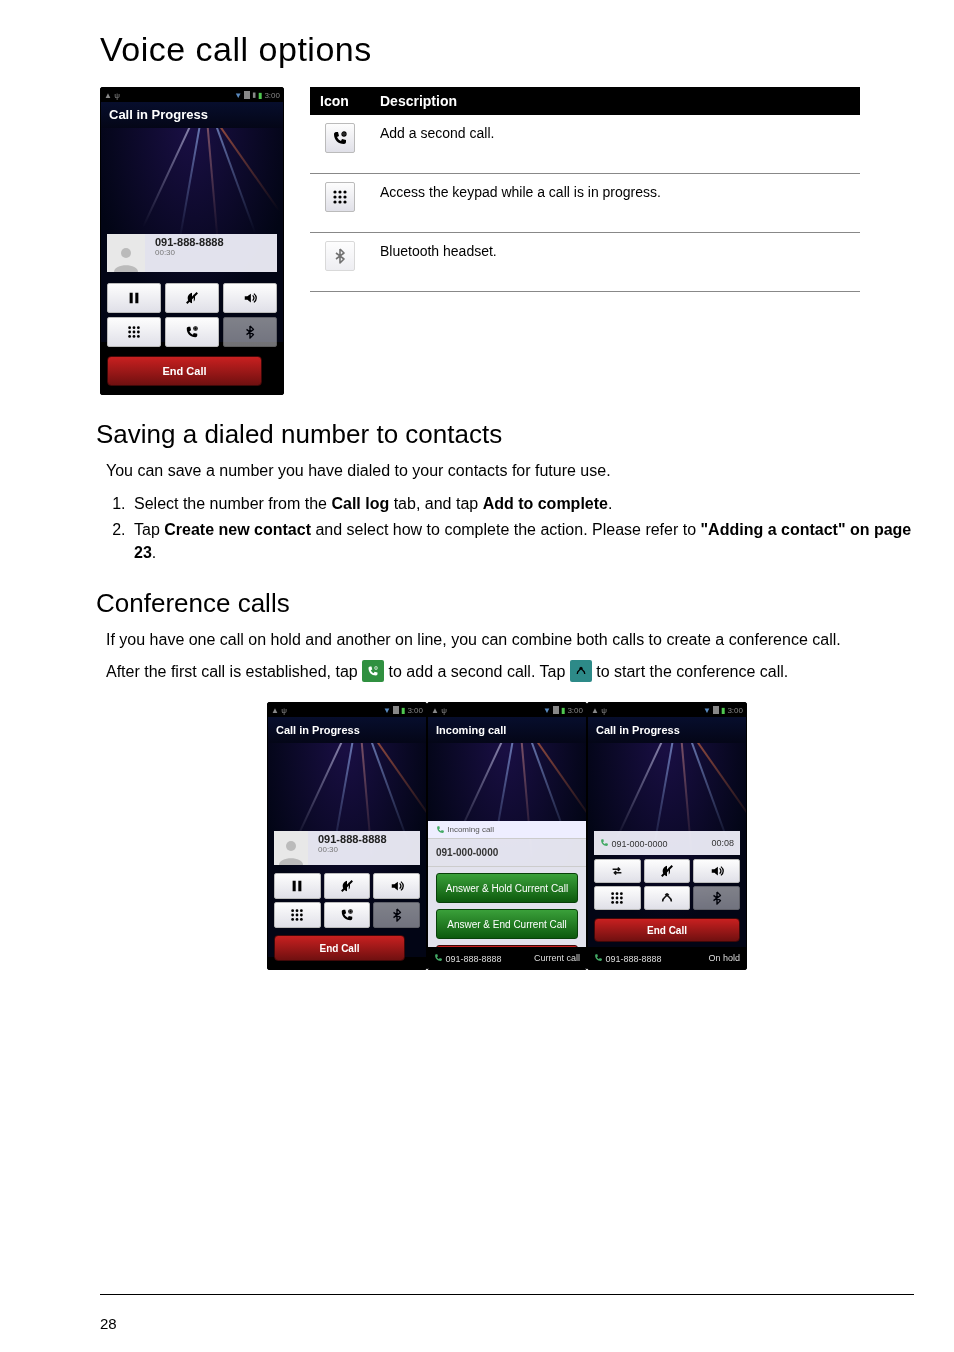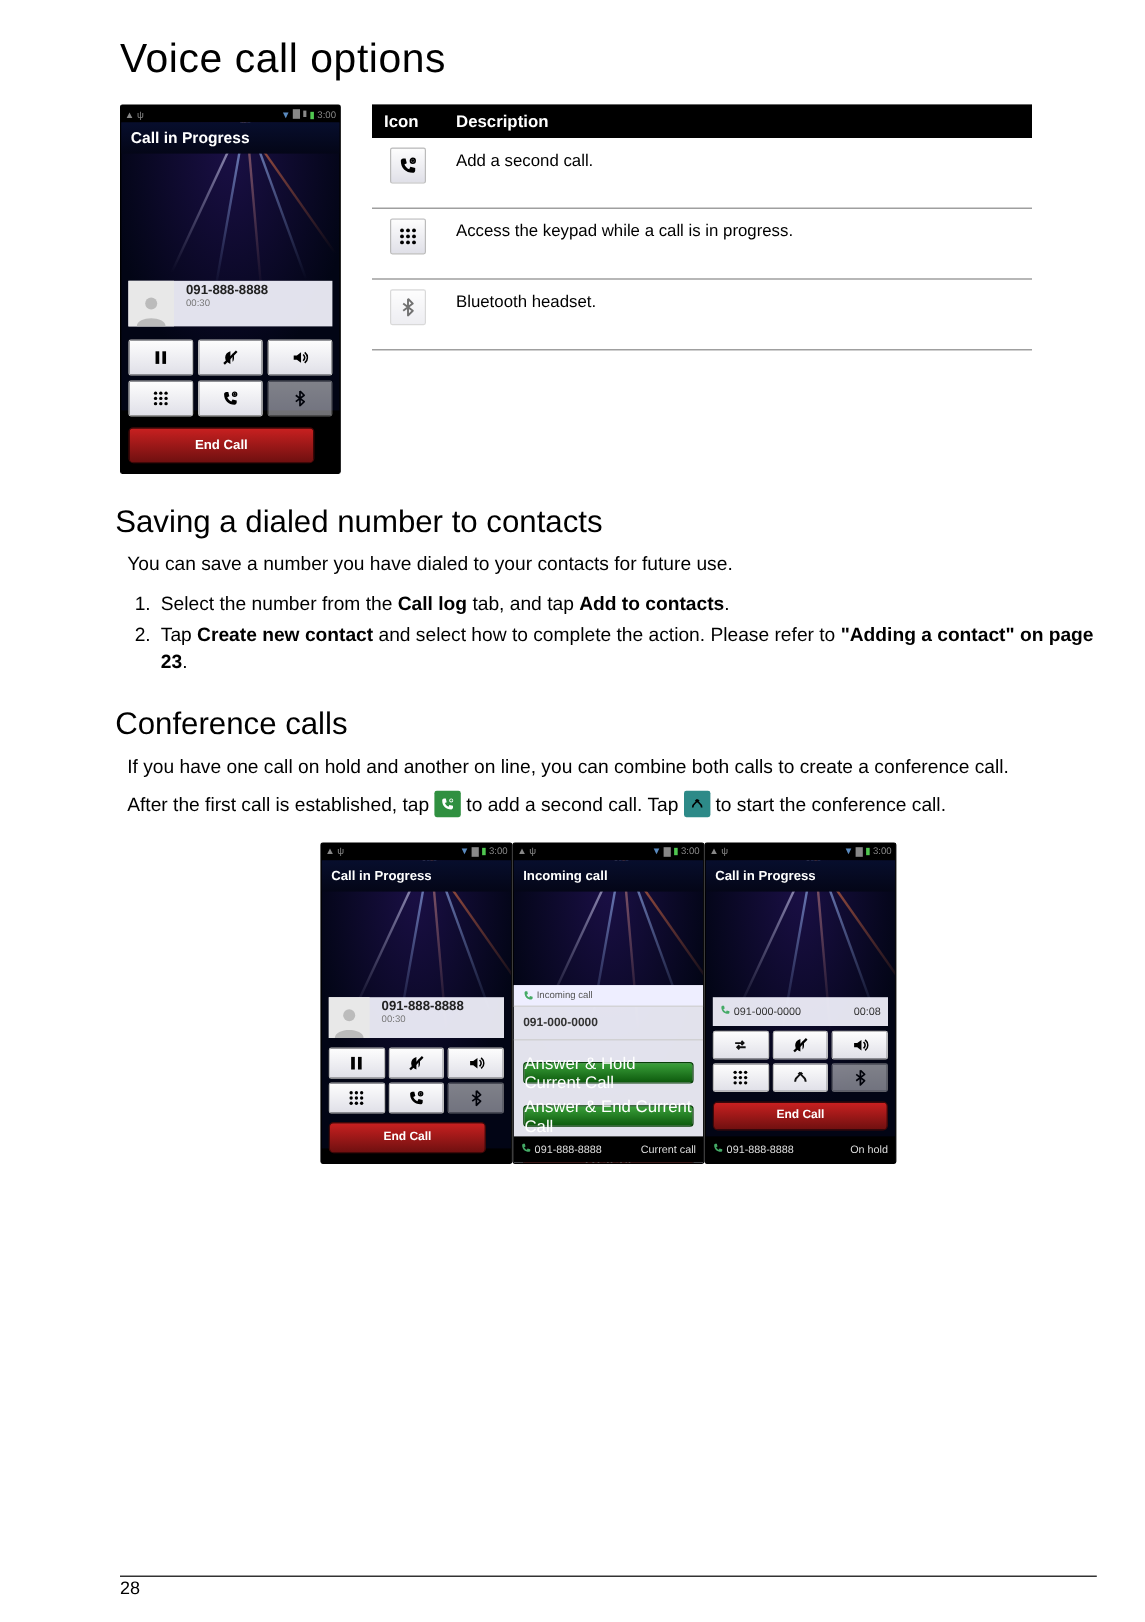--- a/index.html
+++ b/index.html
@@ -141,30 +141,30 @@
   }
   .inline-icon.teal { background:#2d8a88; }
   .inline-icon svg { width:12px; height:12px; fill:#fff;}
   .screenshots { display:flex; gap:0; justify-content:center; margin-top:18px;}
   .list-strip {
     position:absolute; left:0; right:0; top:156px; z-index:3;
     background:rgba(245,245,255,0.92);
   }
   .list-row { height:28px; display:flex; align-items:center; padding:0 8px; color:#333; font-size:10px; border-bottom:1px solid #ccc;}
   .btn-long {
-    height:18px; margin:18px 8px; border-radius:3px; font-size:14px; color:#fff;
+    height:30px; margin:6px 8px; border-radius:3px; font-size:10px; color:#fff;
     display:flex; align-items:center; justify-content:center;
   }
   .btn-long.green { background:linear-gradient(to bottom,#3aa03a,#0d5a0d); border:1px solid #084008;}
   .btn-long.red { background:linear-gradient(to bottom,#c82020,#701010); border:1px solid #400808;}
   .calls-stack { position:absolute; left:6px; right:6px; top:150px; z-index:3;}
   .stack-row { height:24px; background:rgba(245,245,255,0.92); color:#333; display:flex; align-items:center; padding:0 6px; font-size:9px; justify-content:space-between; margin-bottom:4px;}
   .footer {
     position:absolute; bottom:20px; left:100px; right:40px;
-    border-top:1px solid #000; padding-top:1px; font-size:15px;
+    border-top:1px solid #000; padding-top:20px; font-size:15px;
   }
 </style>
 </head>
 <body>
 
 <svg width="0" height="0" style="position:absolute">
   <defs>
     <g id="ic-pause">
         <rect x="3" y="2" width="3.5" height="12"></rect>
         <rect x="9.5" y="2" width="3.5" height="12"></rect>
@@ -315,21 +315,21 @@
             </span></td>
           <td>Bluetooth headset.</td>
         </tr>
     </tbody>
   </table>
 </div>
 
 <h2 class="sub-title">Saving a dialed number to contacts</h2>
 <p class="body-text">You can save a number you have dialed to your contacts for future use.</p>
 <ol class="steps">
-  <li><span>Select the number from the </span><span class="bold">Call log</span><span> tab, and tap </span><span class="bold">Add to contacts</span><span>.</span></li>
+  <li><span>Select the number from the </span><span class="bold">Call log</span><span> tab, and tap </span><span class="bold">Add to complete</span><span>.</span></li>
   <li><span>Tap </span><span class="bold">Create new contact</span><span> and select how to complete the action. Please refer to </span><span class="bold">"Adding a contact" on page 23</span><span>.</span></li>
 </ol>
 
 <h2 class="sub-title">Conference calls</h2>
 <p class="body-text">If you have one call on hold and another on line, you can combine both calls to create a conference call.</p>
 <p class="body-text">
   <span>After the first call is established, tap </span>
   <span class="inline-icon">
       <svg viewBox="0 0 16 16" fill="#fff">
         <path d="M4 2 C3 2 2 3 2 4 C2 10 6 14 12 14 C13 14 14 13 14 12 L14 10 L10 9 L9 11 C7 10 6 9 5 7 L7 6 L6 2 Z"></path>

